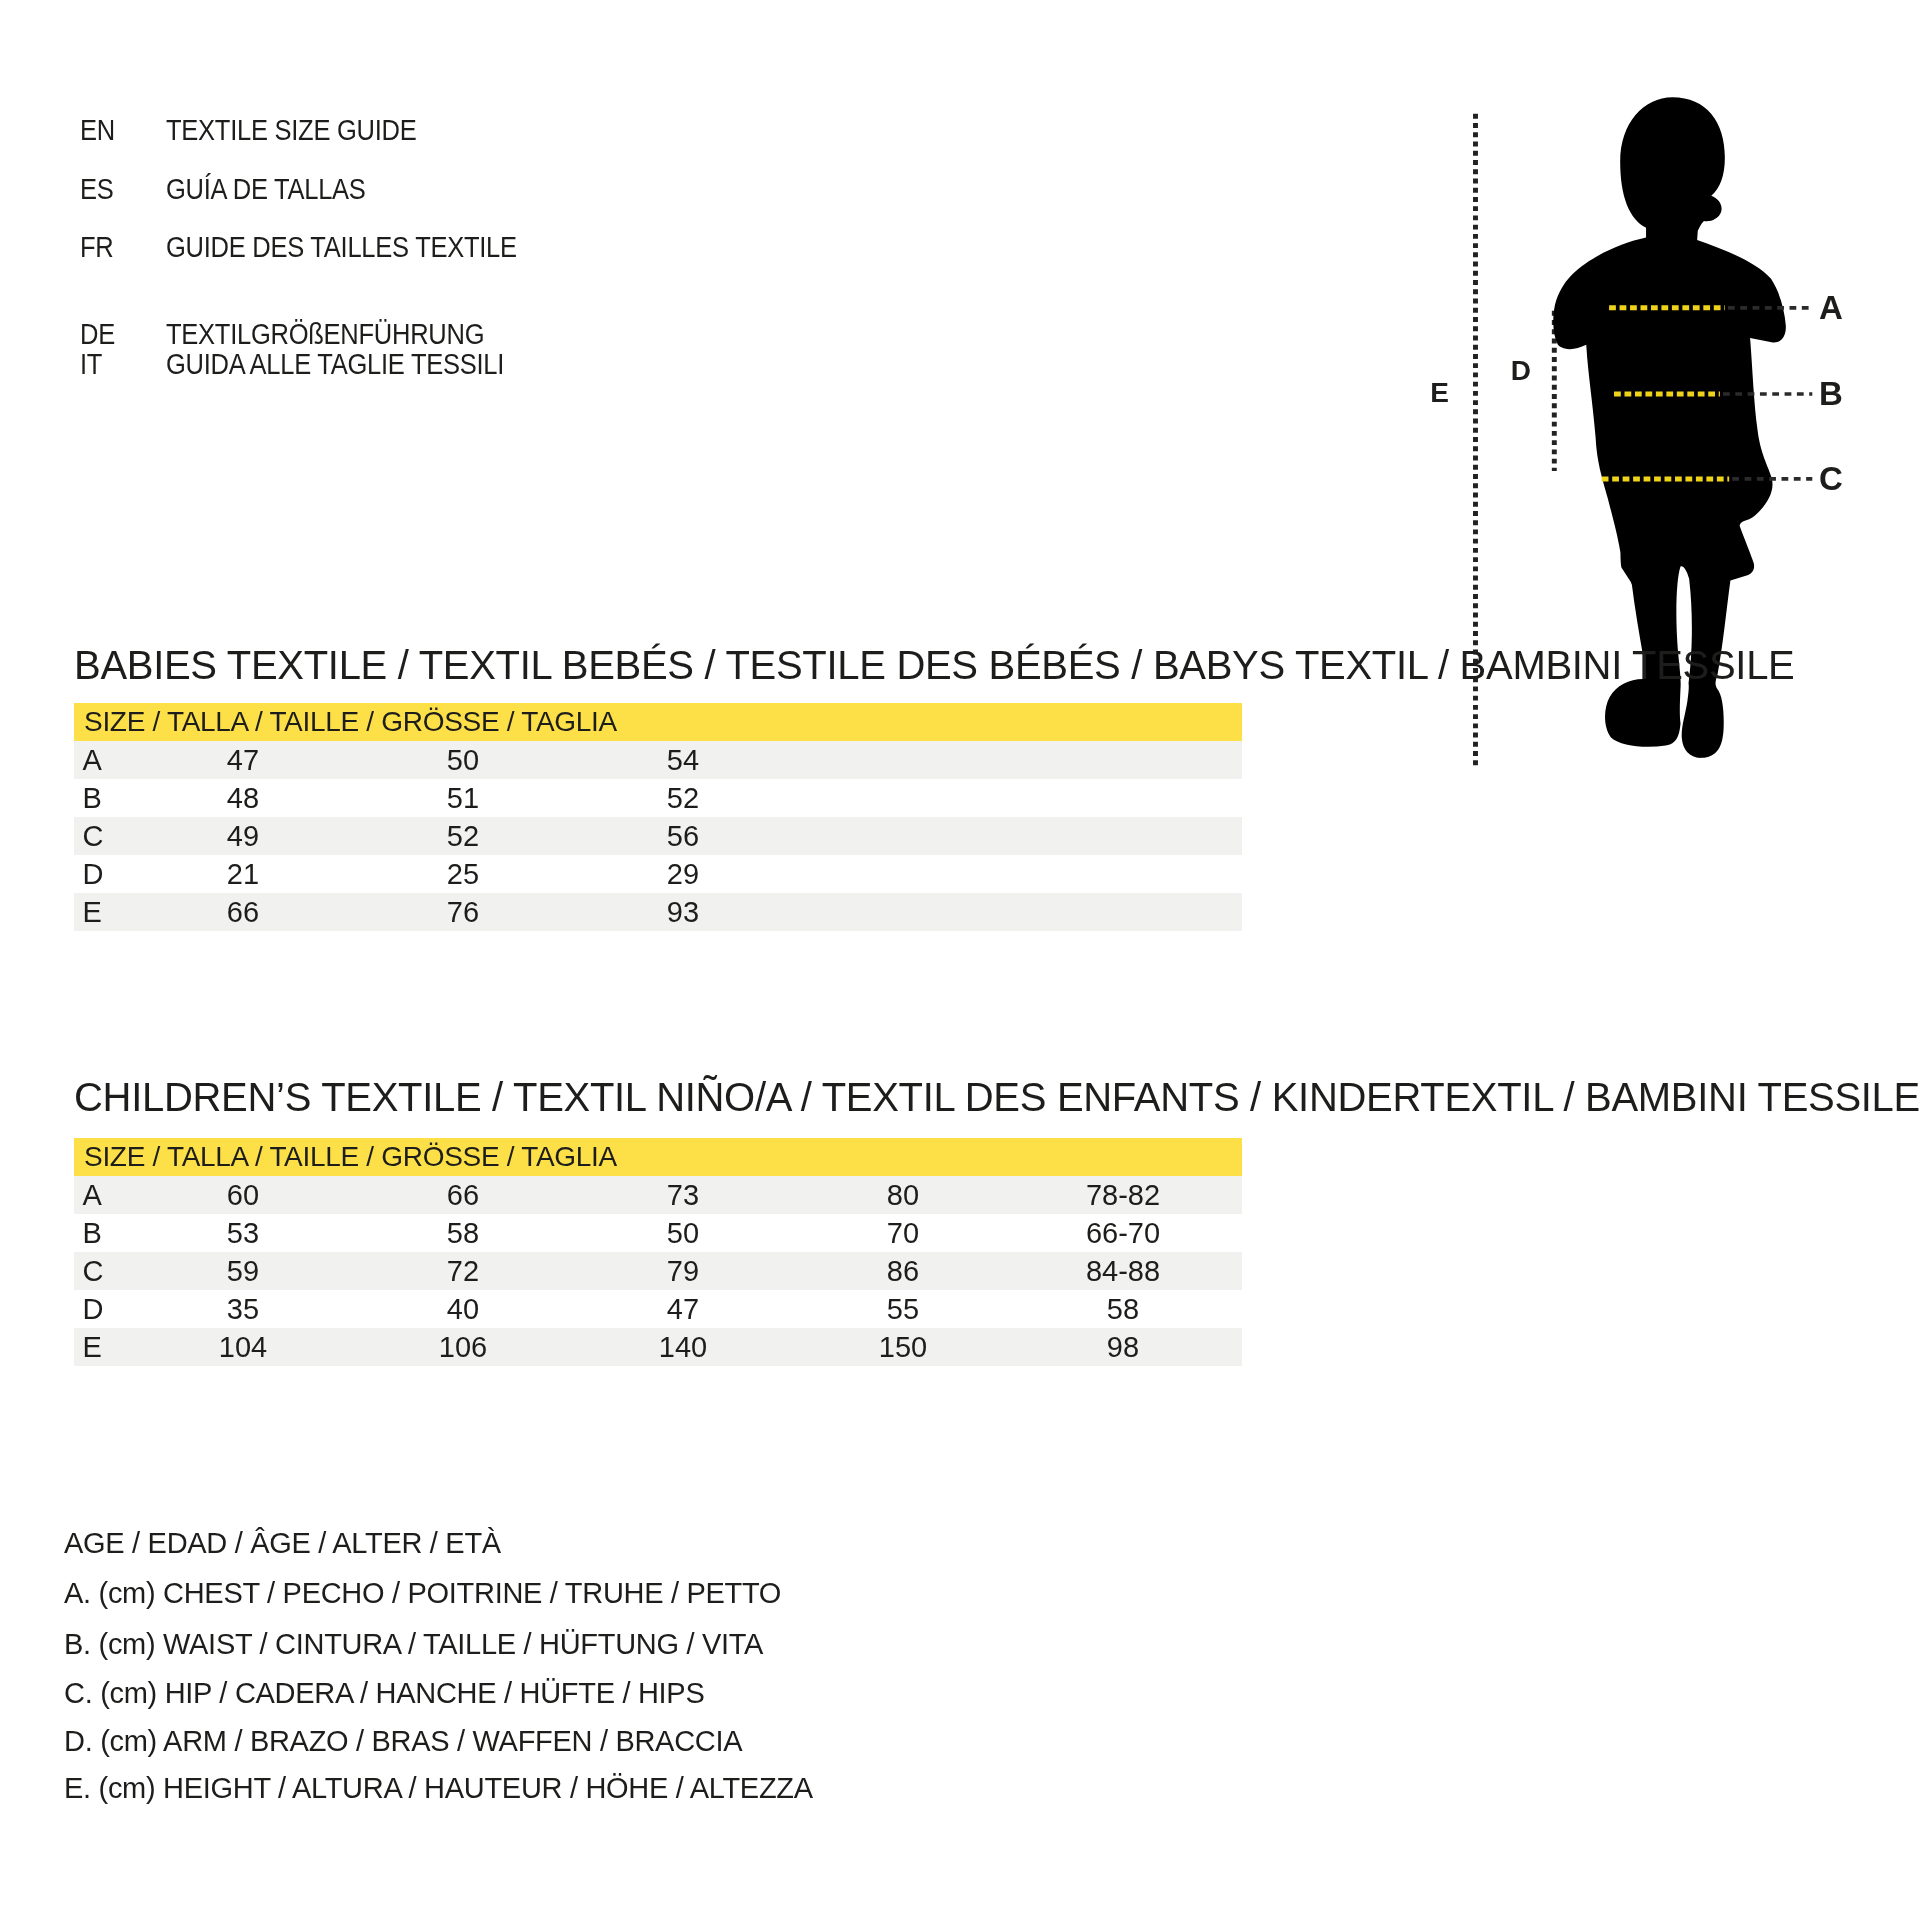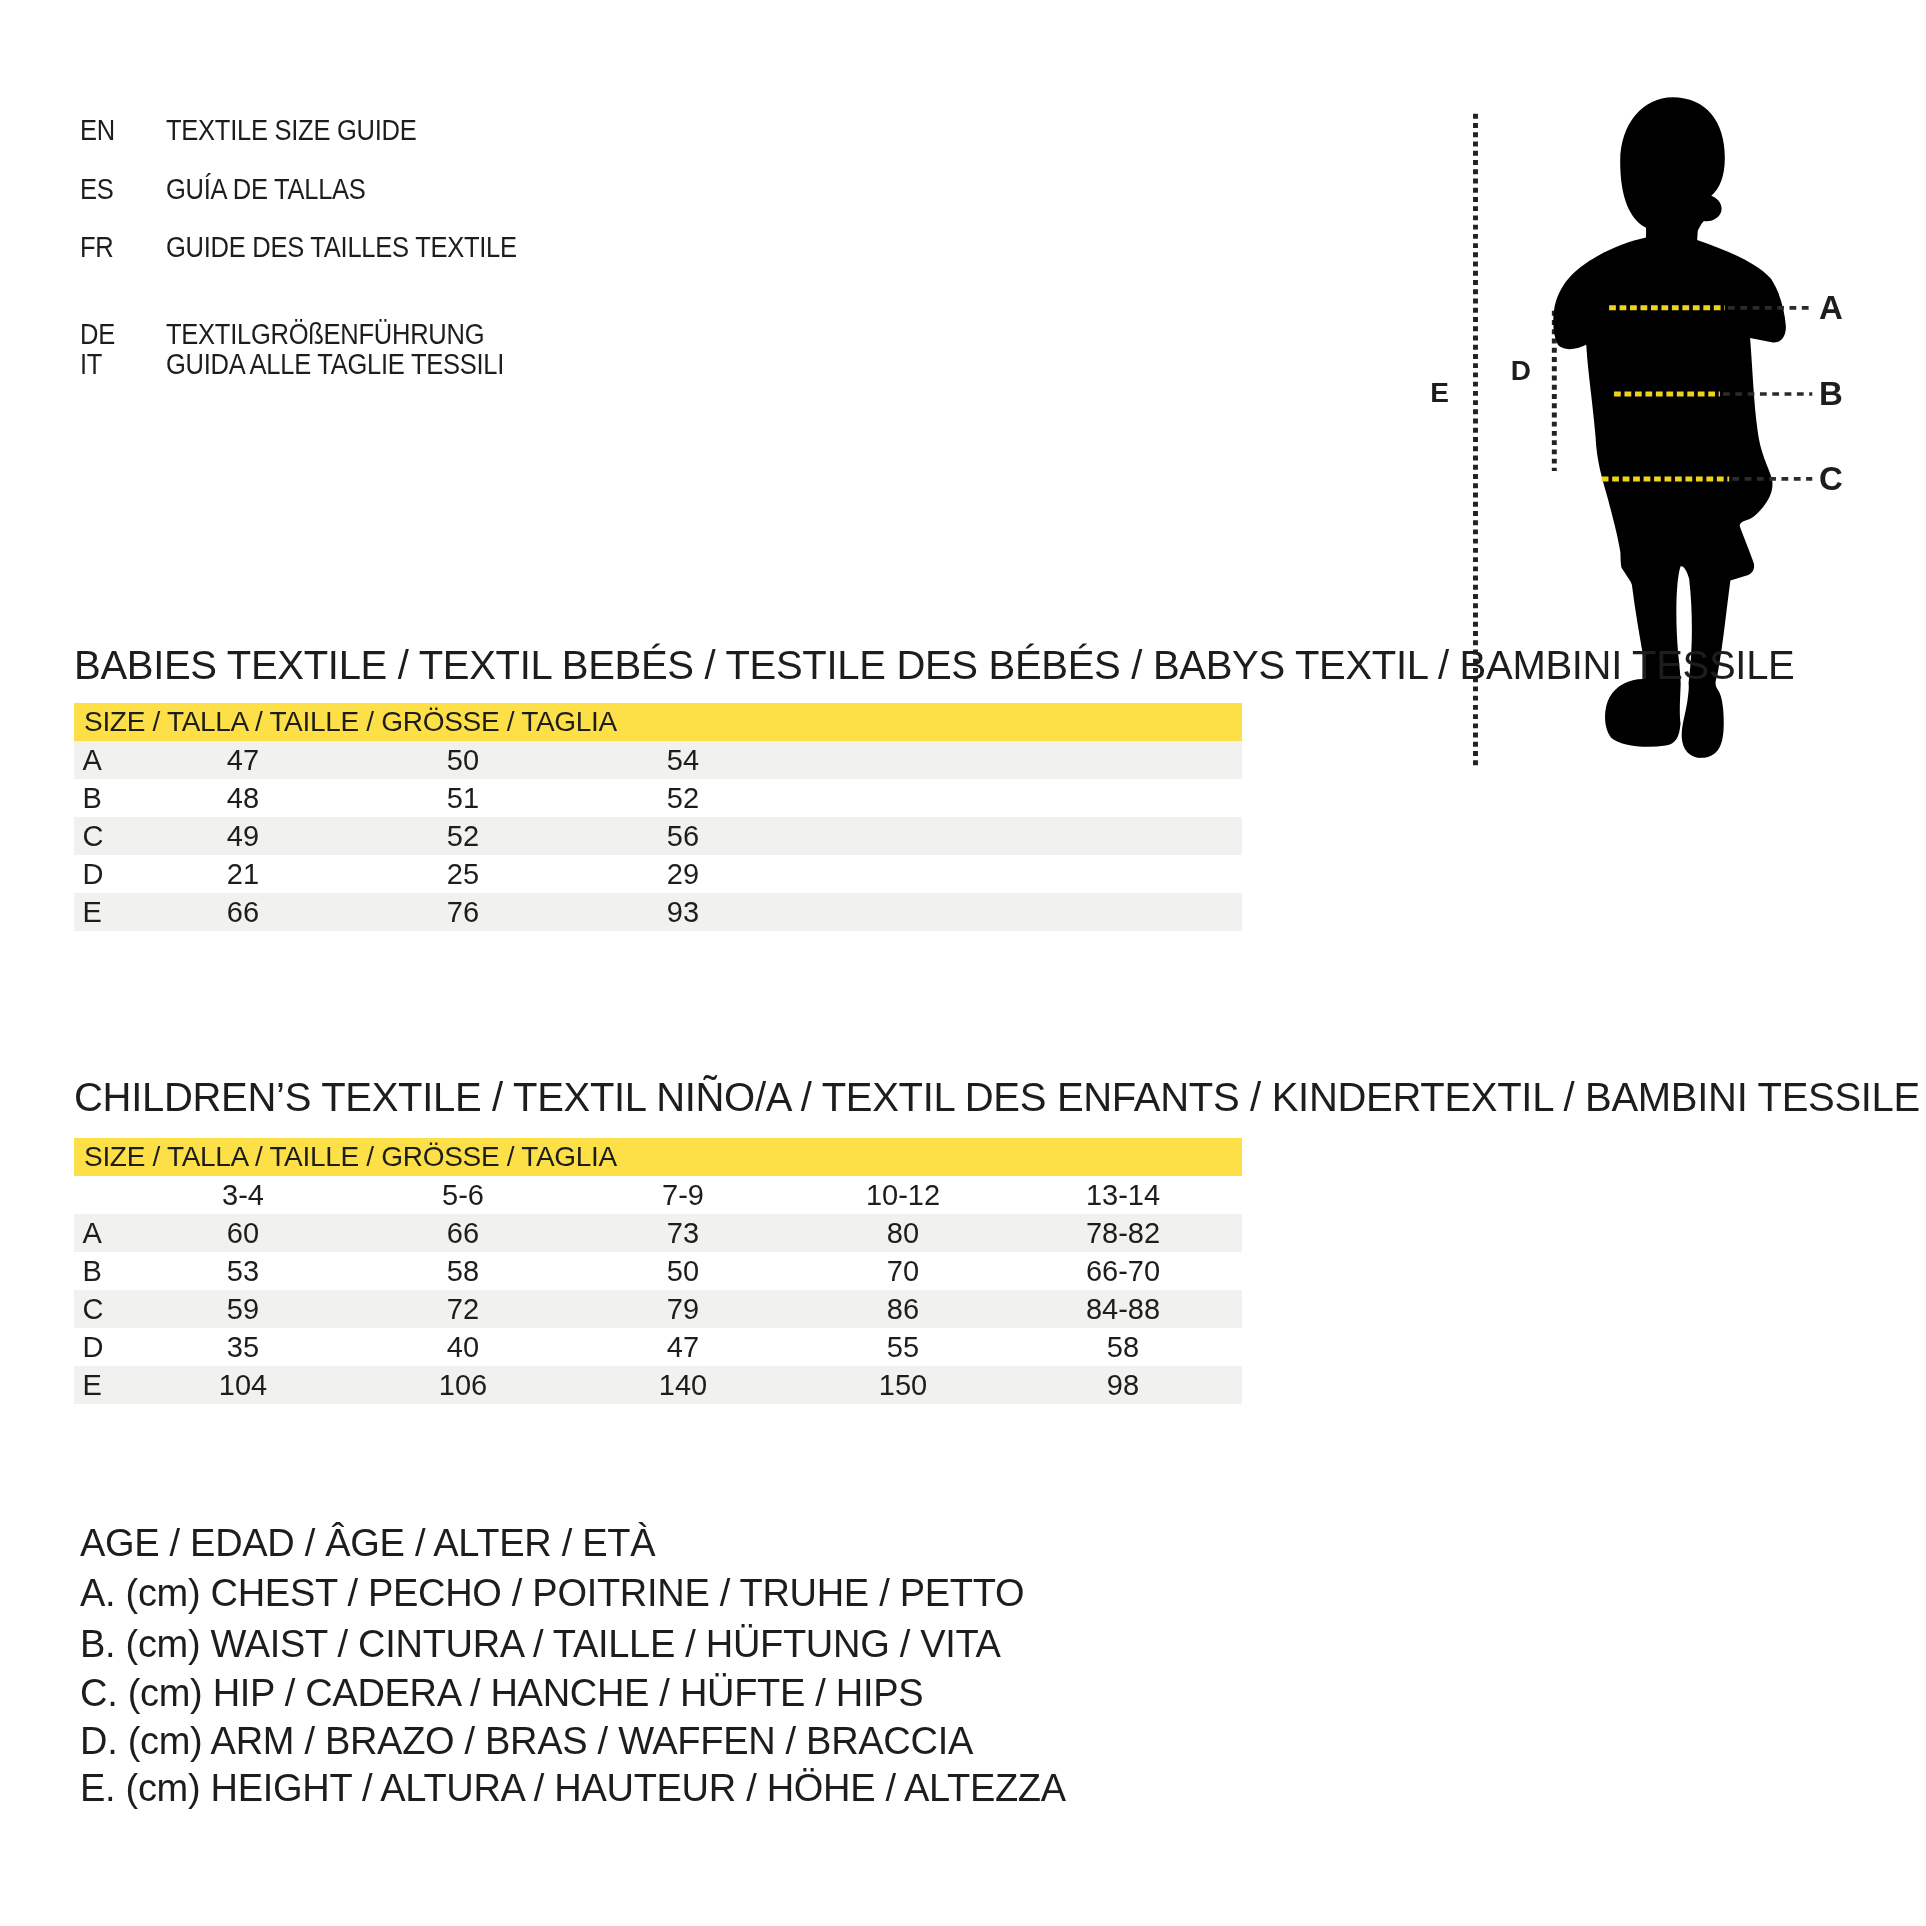--- a/index.html
+++ b/index.html
@@ -21,21 +21,21 @@
 
   
   .size-table{position:absolute;left:74px;width:1168px;}
   .size-bar{width:1168px;height:38px;background:#fde047;line-height:38px;font-size:28px;padding-left:10px;box-sizing:border-box;}
   .trow{display:flex;width:1168px;height:38px;line-height:38px;font-size:29px;}
   .trow.stripe{background:#f1f1ef;}
   .tcell-label{width:59px;padding-left:8.6px;box-sizing:border-box;text-align:left;}
   .tcell{width:220px;text-align:center;}
 
   
-  .legend-line{position:absolute;left:80px;font-size:38px;line-height:32px;}
+  .legend-line{position:absolute;left:64px;font-size:29px;line-height:32px;}
 
   
   .fig-label{position:absolute;font-weight:bold;}
   .fig-label.right-abc{font-size:33px;line-height:36px;}
   .fig-label.side-de{font-size:28px;line-height:31px;text-align:right;}
 </style>
 </head>
 <body>
 
 <div id="language-list">
@@ -163,28 +163,20 @@
 </div>
 
 <div class="abs section-heading" style="left:74px;top:1080px;">
   <span class="cond">CHILDREN’S TEXTILE / TEXTIL NIÑO/A / TEXTIL DES ENFANTS / KINDERTEXTIL / BAMBINI TESSILE</span>
 </div>
 <div class="size-table" style="top:1138px;">
   <div class="size-bar">
     <span class="cond">SIZE / TALLA / TAILLE / GRÖSSE / TAGLIA</span>
   </div>
   <div id="children-table-body">
-      <div class="trow">
-        <div class="tcell-label"></div>
-        <div class="tcell">3-4</div>
-        <div class="tcell">5-6</div>
-        <div class="tcell">7-9</div>
-        <div class="tcell">10-12</div>
-        <div class="tcell">13-14</div>
-      </div>
       <div class="trow stripe">
         <div class="tcell-label">A</div>
         <div class="tcell">60</div>
         <div class="tcell">66</div>
         <div class="tcell">73</div>
         <div class="tcell">80</div>
         <div class="tcell">78-82</div>
       </div>
       <div class="trow">
         <div class="tcell-label">B</div>

